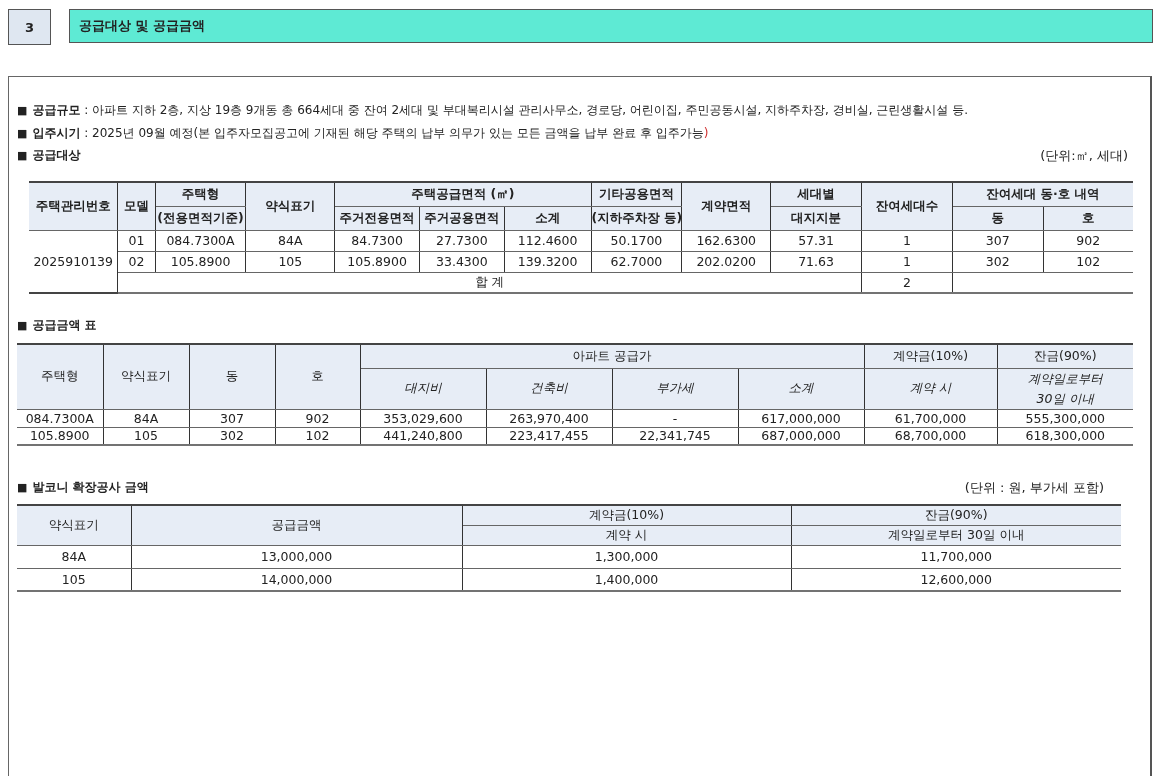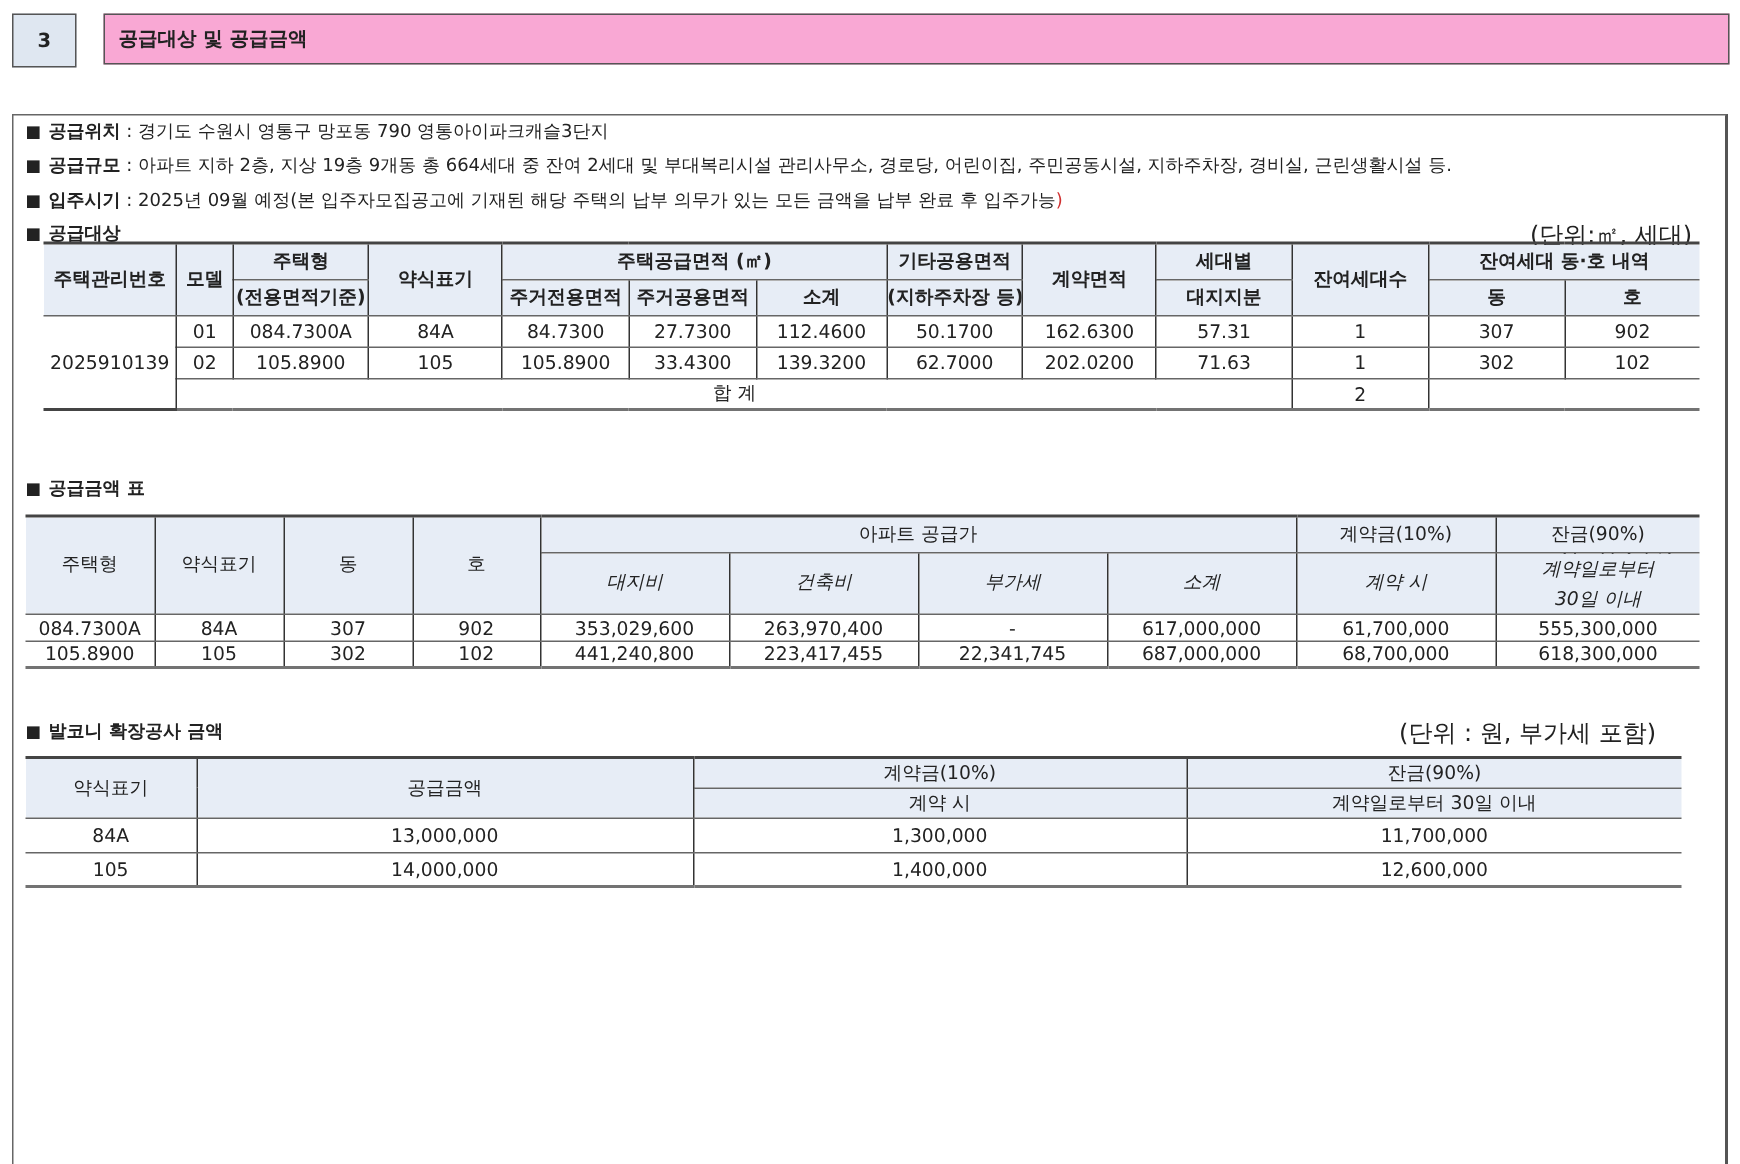--- a/index.html
+++ b/index.html
@@ -9,35 +9,35 @@
     color:#222; font-size:12px;
   }
   .sec-num {
     position:absolute; left:8px; top:9px; width:41px; height:34px;
     background:#dfe7f1; border:1px solid #555;
     display:flex; align-items:center; justify-content:center;
     font-weight:bold; font-size:13px;
   }
   .sec-title {
     position:absolute; left:69px; top:9px; width:1084px; height:34px;
-    background:#f9a8d4; border:1px solid #555; box-sizing:border-box;
+    background:#5eead4; border:1px solid #555; box-sizing:border-box;
     display:flex; align-items:center; padding-left:9px;
     font-weight:bold; font-size:13px;
   }
   .panel {
     position:absolute; left:8px; top:76px; width:1144px; height:704px;
     border:1px solid #666; border-right:2px solid #555; box-sizing:border-box;
   }
   .line {
     position:absolute; left:8px; font-size:12px; white-space:nowrap;
   }
   .line .sq { font-size:11px; margin-right:5px; }
   .line b { font-weight:bold; }
   .red { color:#d03030; }
-  .unit { position:absolute; font-size:16px; white-space:nowrap; }
+  .unit { position:absolute; font-size:13px; white-space:nowrap; }
   table { border-collapse:collapse; position:absolute; table-layout:fixed; }
   td, th {
     text-align:center; vertical-align:middle; padding:0;
     font-size:12.5px; white-space:nowrap; overflow:hidden;
     border:1px solid #333; border-top-color:#666; border-bottom-color:#666;
   }
   th { background:#e7edf6; font-weight:normal; }
   .bold th { font-weight:bold; }
   table tr:first-child th, table tr:first-child td { border-top:2px solid #444; }
   table tr:last-child td { border-bottom:2px solid #737373; }
@@ -46,35 +46,32 @@
   .noleft { border-left:1px solid #333 !important; }
 </style>
 </head>
 <body>
 
 <div class="sec-num">3</div>
 <div class="sec-title">공급대상 및 공급금액</div>
 
 <div class="panel">
 
-  <div class="line" style="top:2px;">
-    <span class="sq">■</span><b>공급위치</b><span> : 경기도 수원시 영통구 망포동 790 영통아이파크캐슬3단지</span>
-  </div>
   <div class="line" style="top:25px;">
     <span class="sq">■</span><b>공급규모</b><span> : 아파트 지하 2층, 지상 19층 9개동 총 664세대 중 잔여 2세대 및 부대복리시설 관리사무소, 경로당, 어린이집, 주민공동시설, 지하주차장, 경비실, 근린생활시설 등.</span>
   </div>
   <div class="line" style="top:48px;">
     <span class="sq">■</span><b>입주시기</b><span> : 2025년 09월 예정(본 입주자모집공고에 기재된 해당 주택의 납부 의무가 있는 모든 금액을 납부 완료 후 입주가능</span><span class="red">)</span>
   </div>
   <div class="line" style="top:70px;">
     <span class="sq">■</span><b>공급대상</b>
   </div>
   <div class="unit" style="top:70px; right:22px;">(단위:㎡, 세대)</div>
 
-  <table class="bold" style="left:20px; top:84px; width:1104px;">
+  <table class="bold" style="left:20px; top:104px; width:1104px;">
     <colgroup>
       <col style="width:88px">
         <col style="width:37px">
         <col style="width:90px">
         <col style="width:88px">
       <col style="width:84px">
         <col style="width:84px">
         <col style="width:86px">
       <col style="width:90px">
         <col style="width:88px">

